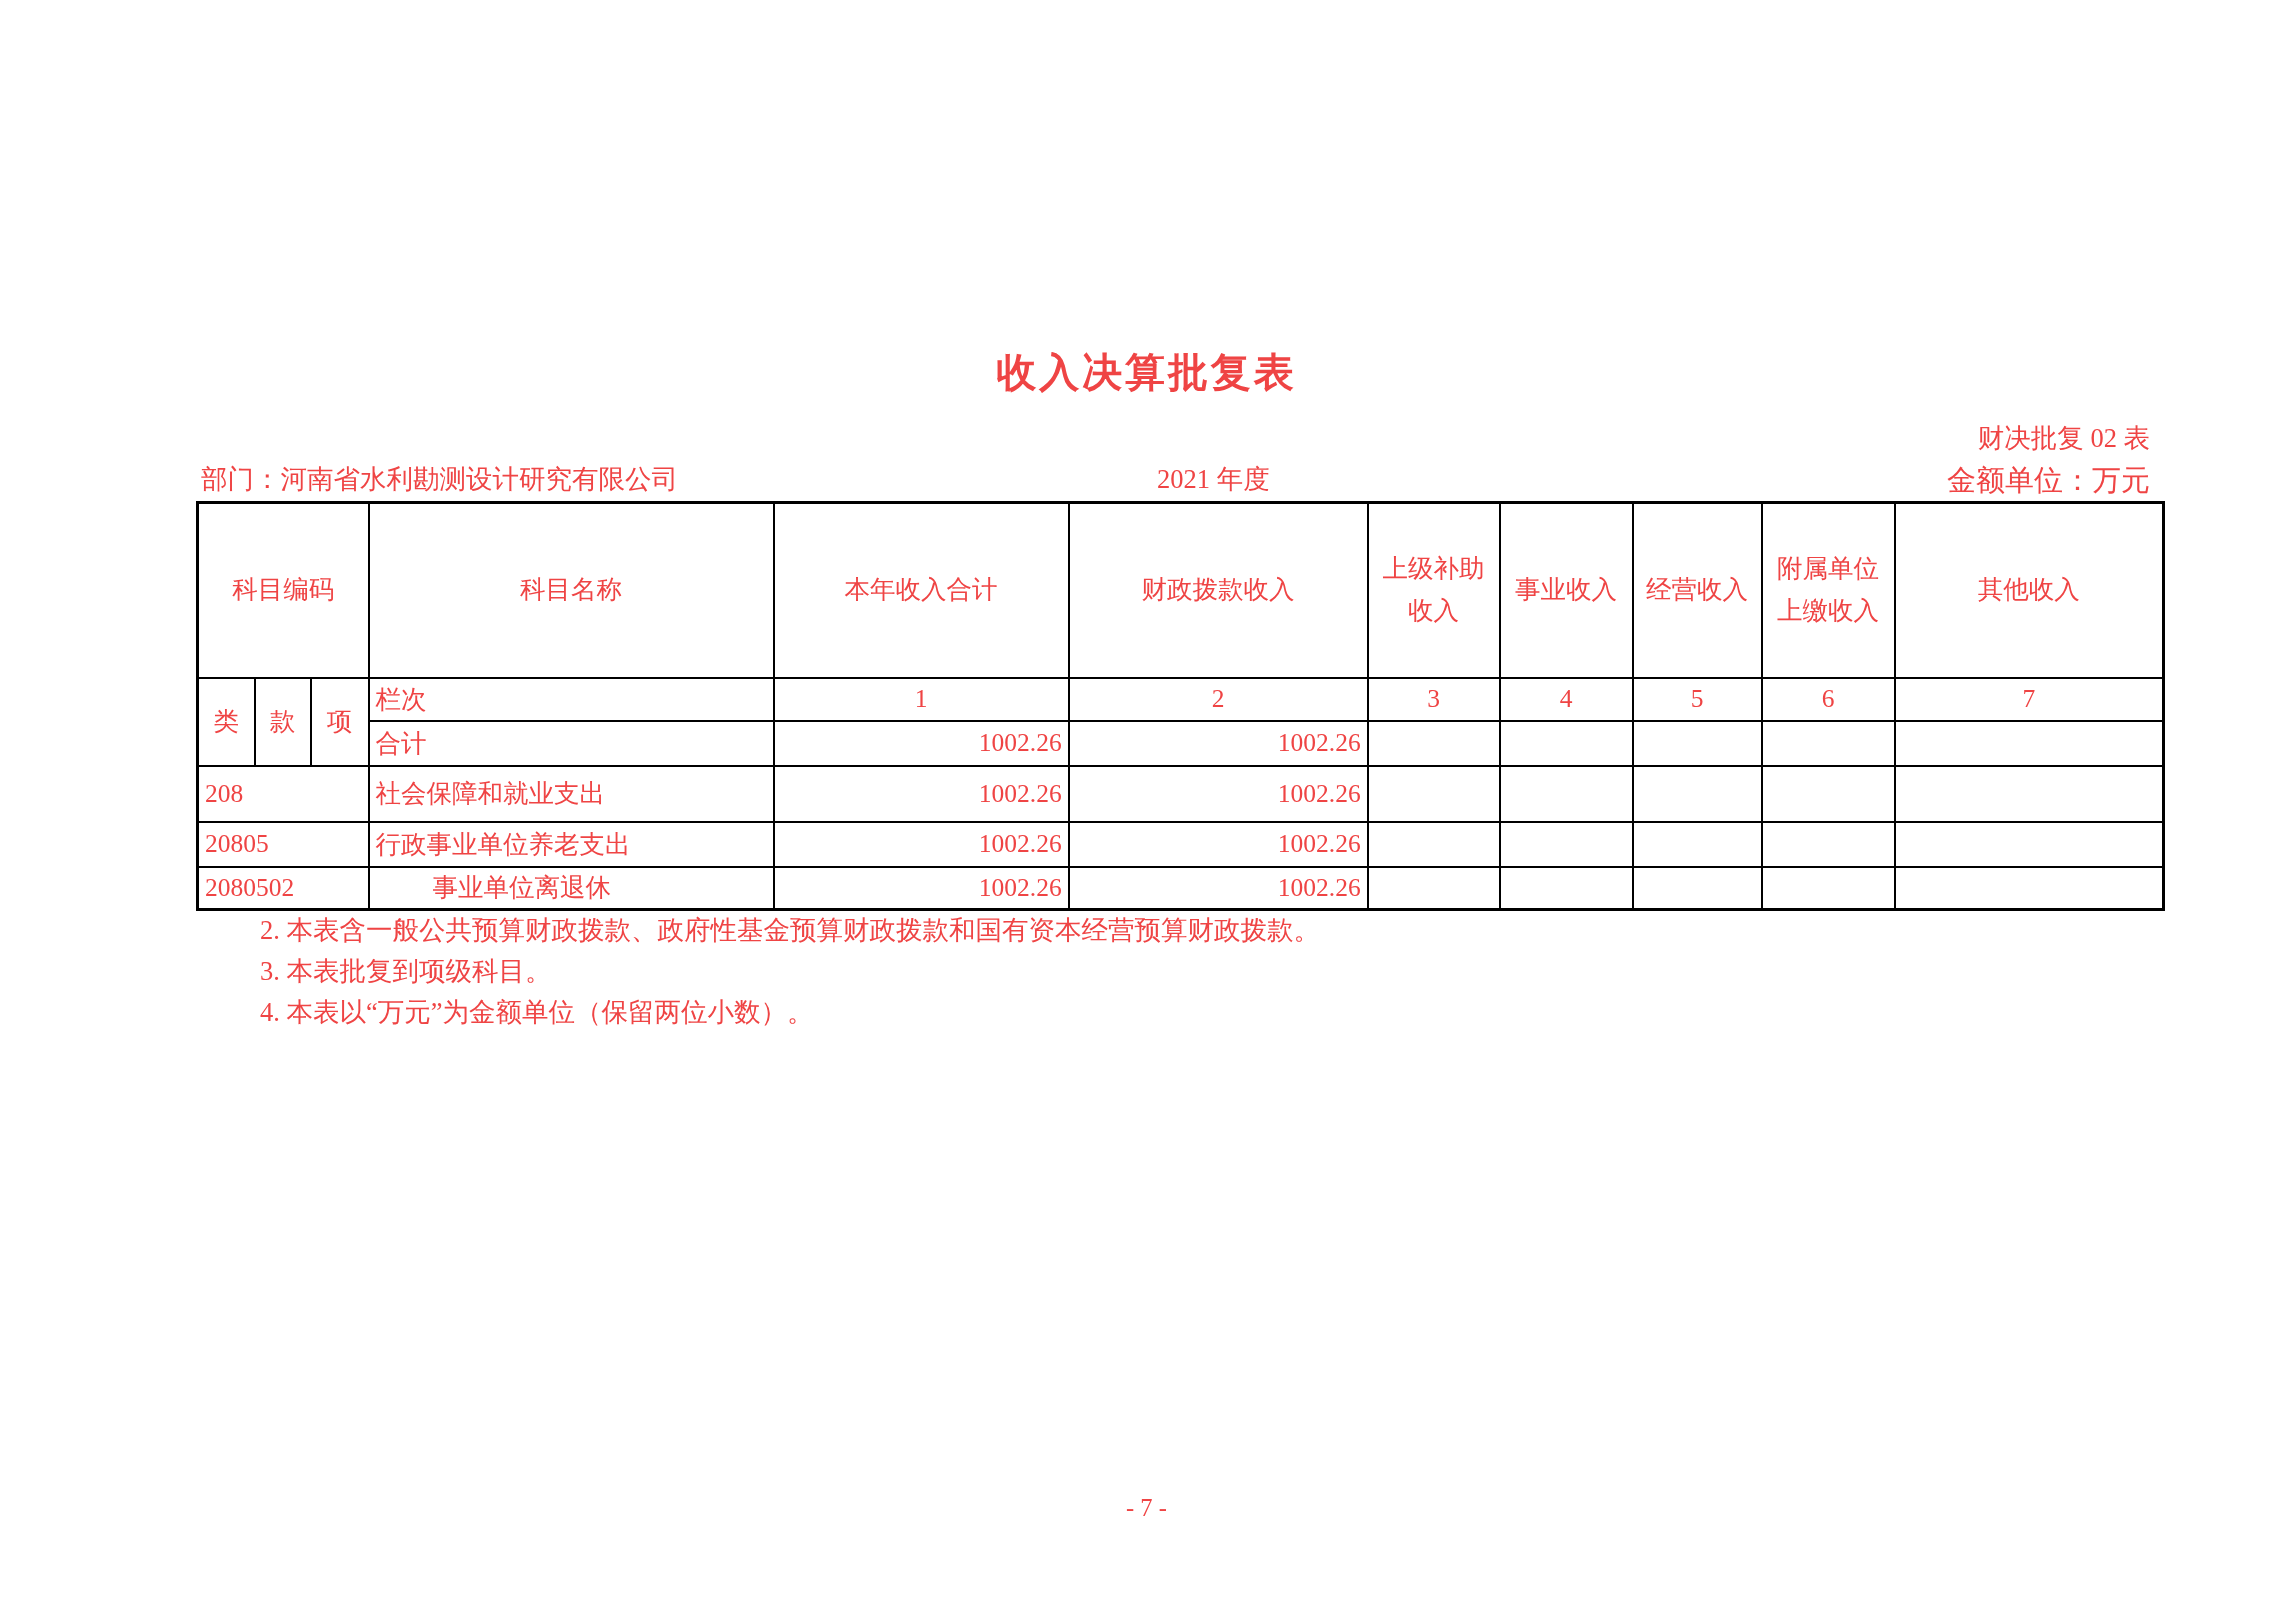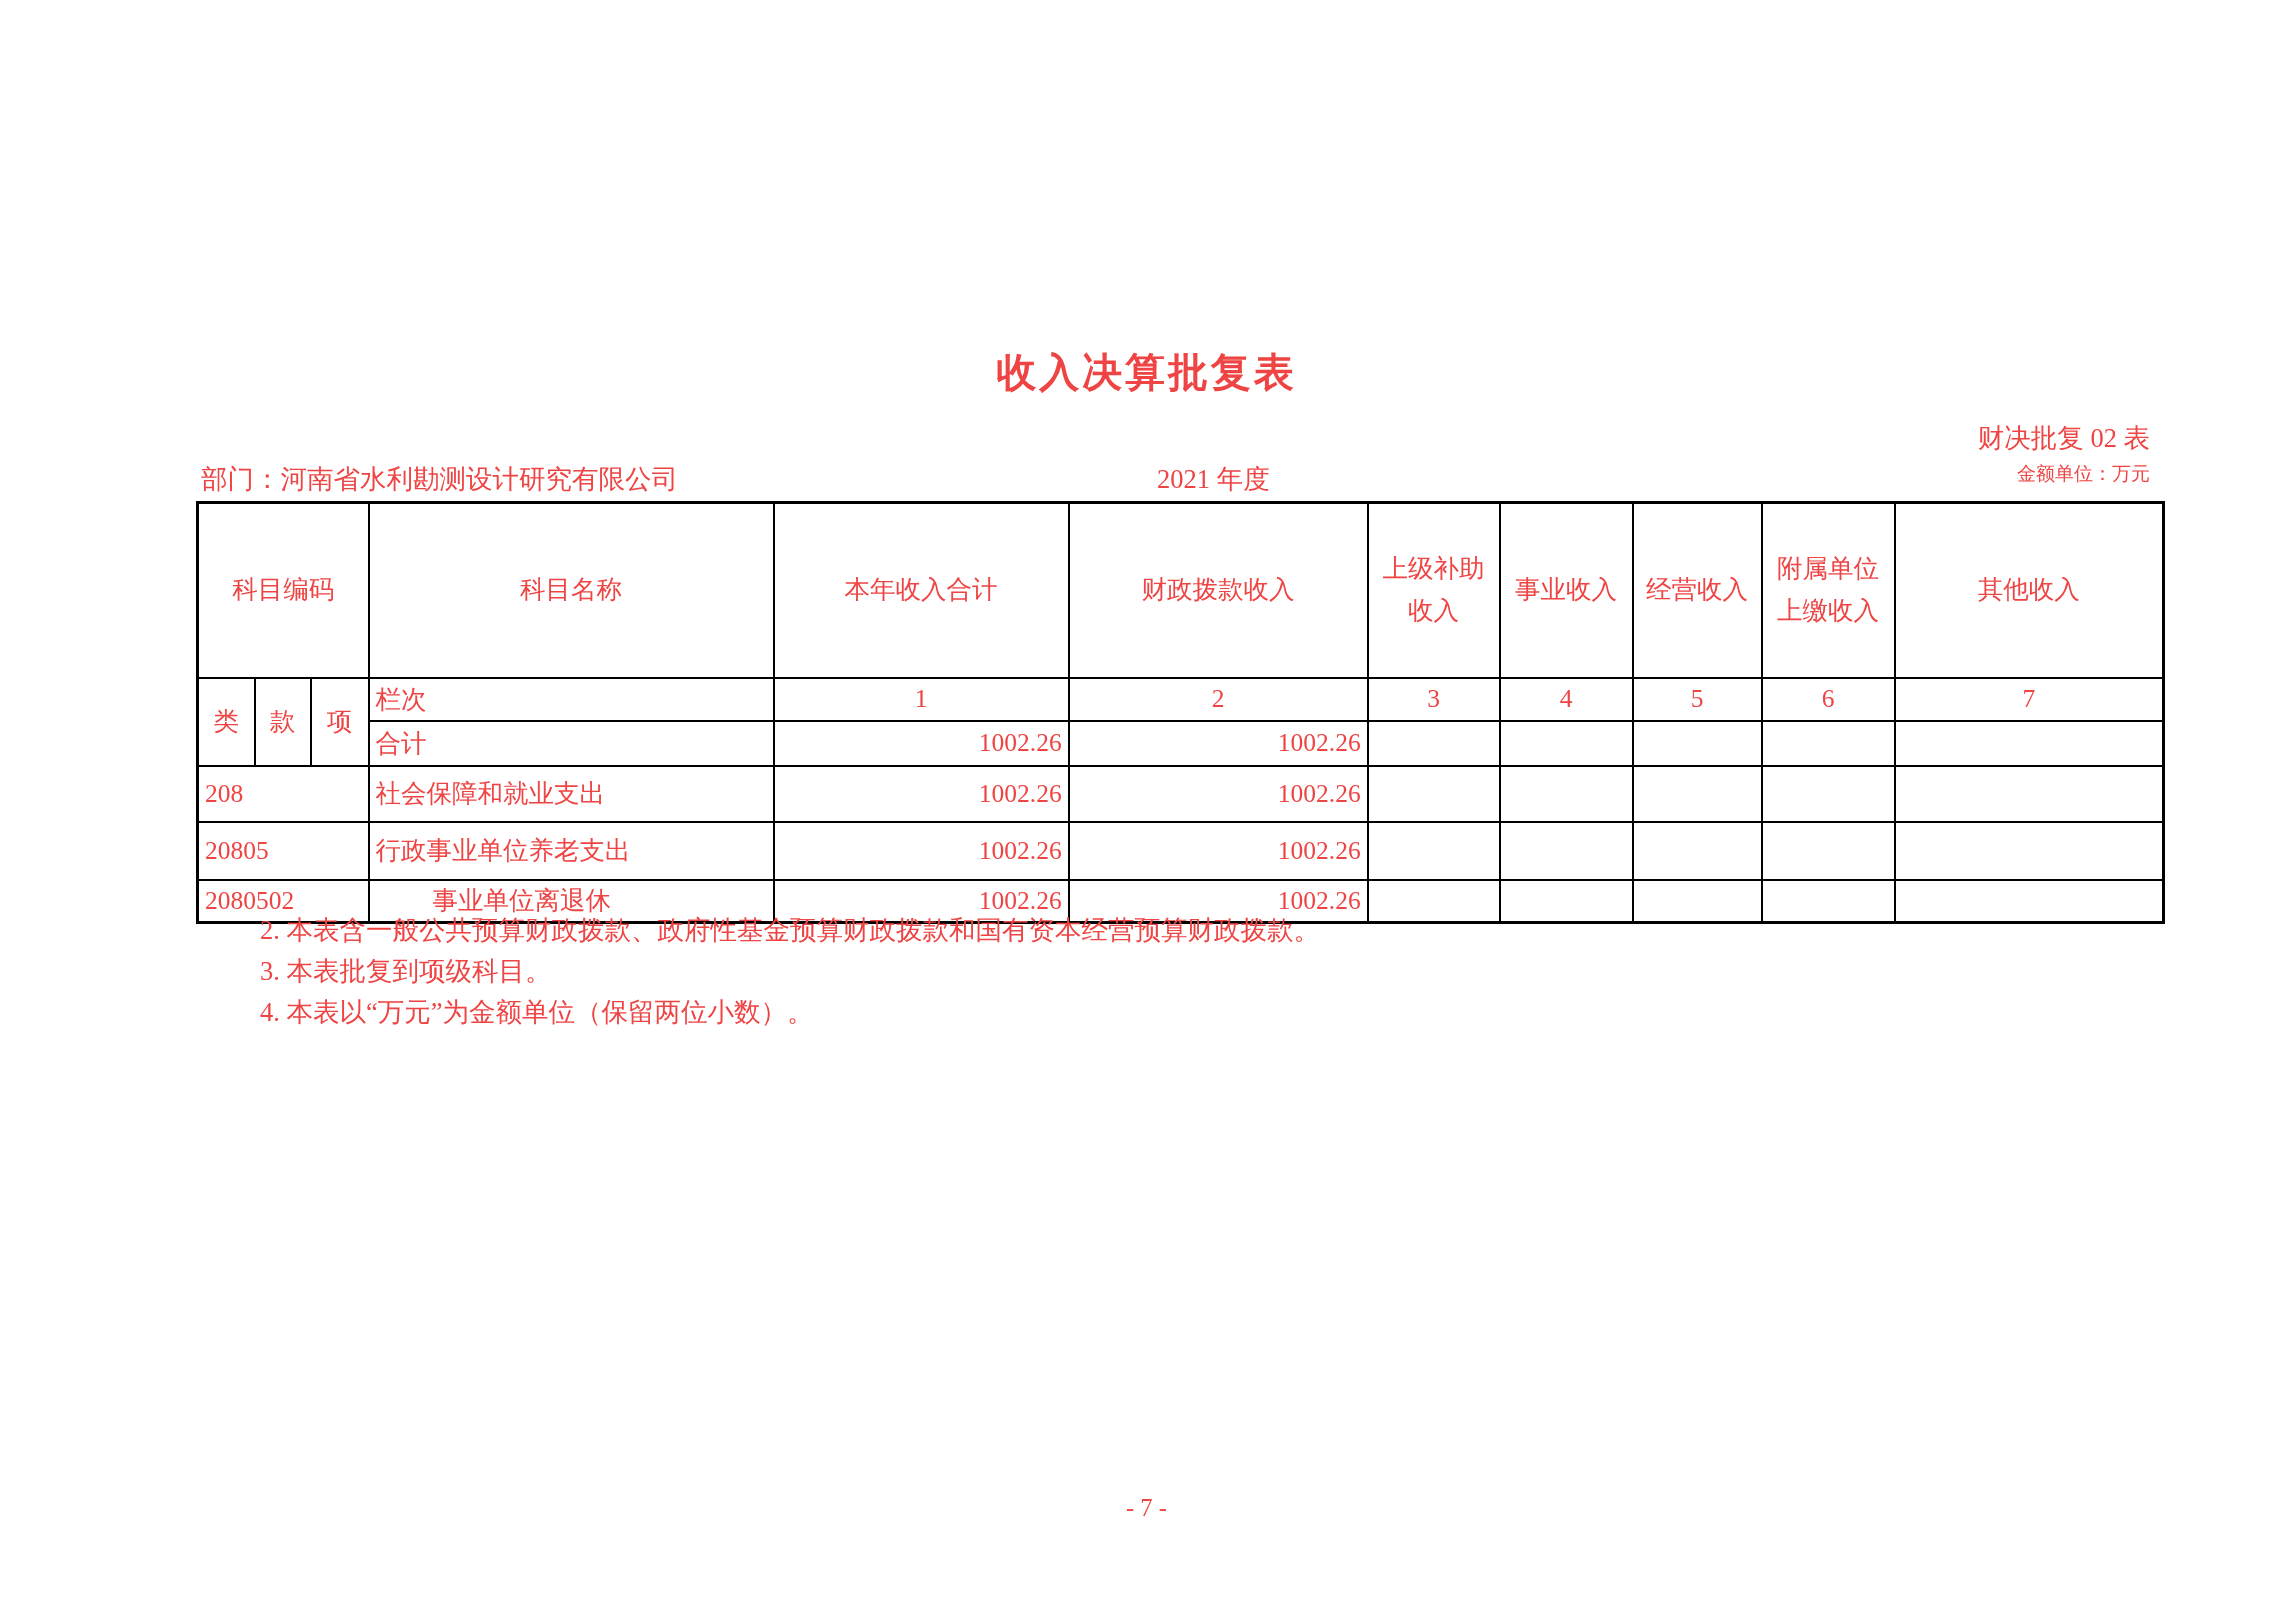--- a/index.html
+++ b/index.html
@@ -40,21 +40,21 @@
   .meta-year {
     position: absolute;
     top: 461px;
     left: 1157px;
     font-size: 26.5px;
   }
   .meta-unit {
     position: absolute;
     top: 461px;
     right: 143px;
-    font-size: 19px;
+    font-size: 29px;
   }
   table.report {
     position: absolute;
     top: 501px;
     left: 196px;
     width: 1966px;
     border-collapse: collapse;
     table-layout: fixed;
     font-size: 25.5px;
   }
@@ -65,21 +65,21 @@
     border-bottom: 2.9px solid #000;
     padding: 0 5.9px;
     vertical-align: middle;
     overflow: hidden;
   }
   table.report { border: 3.9px solid #000; }
   tr.head-row      { height: 175px; }
   tr.lanci-row     { height: 43px; }
   tr.total-row     { height: 45px; }
   tr.data-row-1    { height: 56px; }
-  tr.data-row-2    { height: 58px; }
+  tr.data-row-2    { height: 45px; }
   tr.data-row-3    { height: 43px; }
   td.th {
     text-align: center;
     line-height: 1.65;
   }
   td.sub-th { text-align: center; }
   td.lanci-label { text-align: left; padding-left: 9.8px; }
   td.col-num { text-align: center; }
   td.code-cell { text-align: left; padding-left: 9.8px; }
   td.name-cell { text-align: left; padding-left: 9.8px; }

